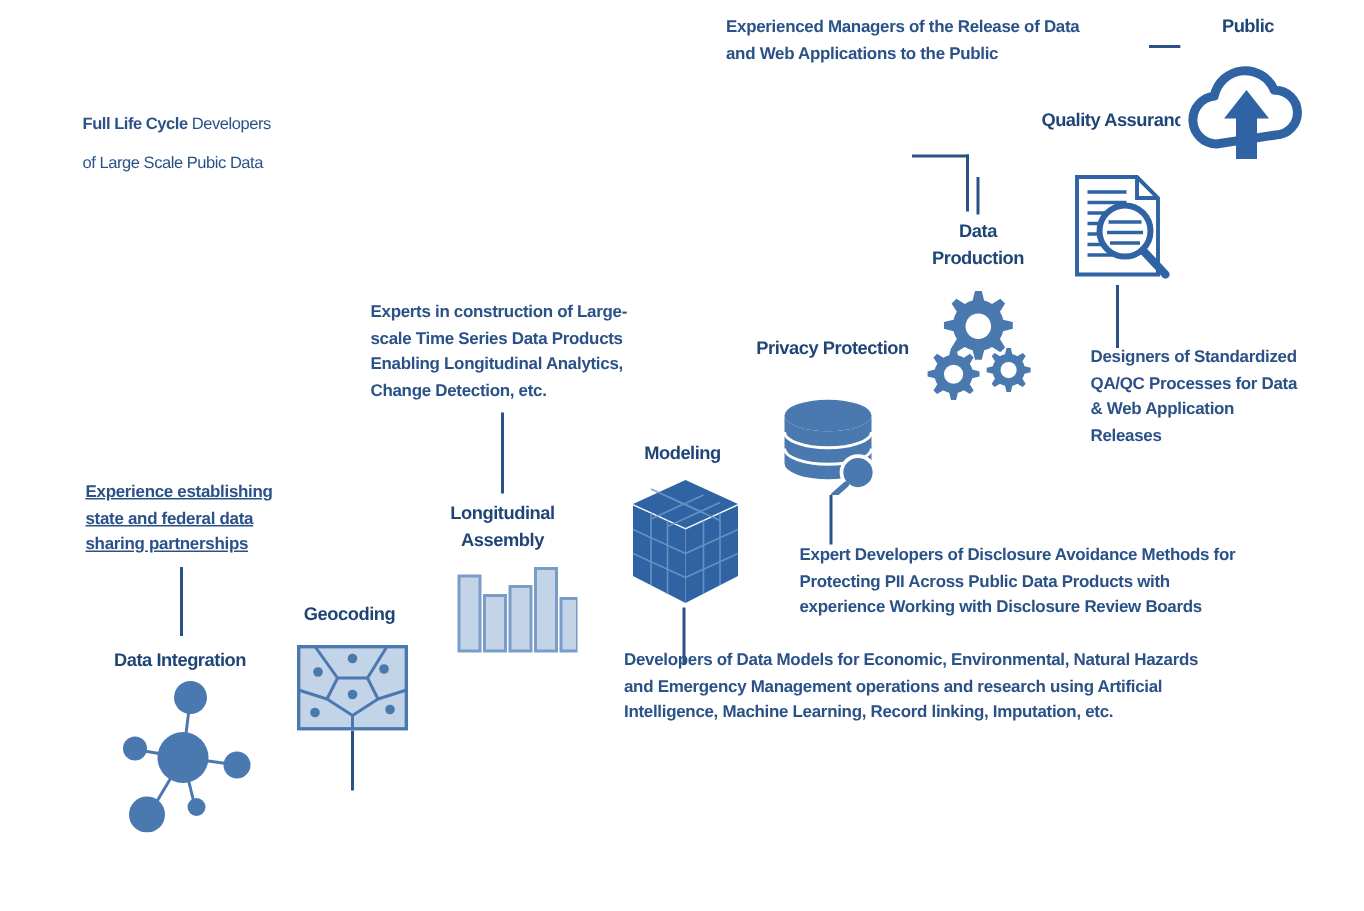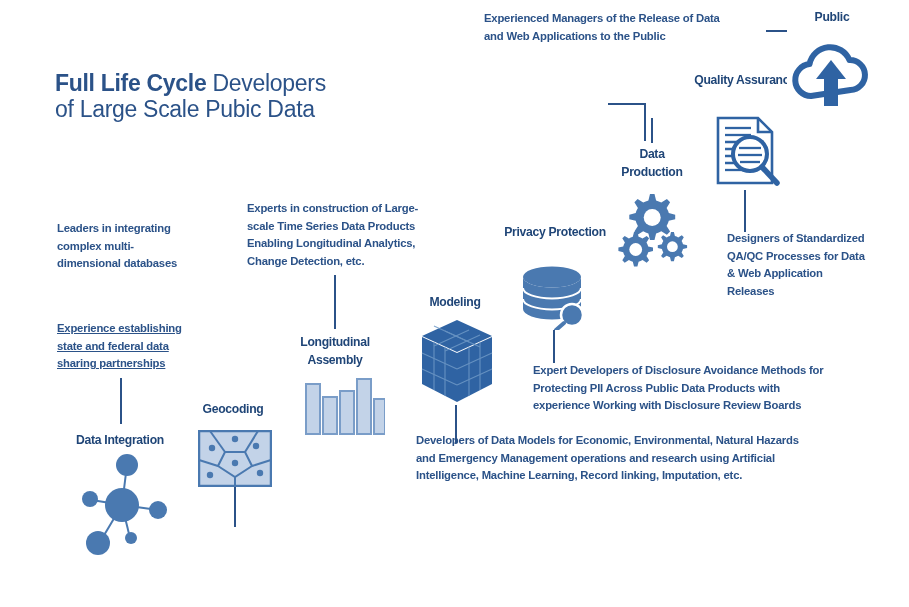--- a/index.html
+++ b/index.html
@@ -31,21 +31,21 @@
     font-size:12.2px;
     font-weight:bold;
     letter-spacing:-0.3px;
     line-height:18px;
     text-align:center;
     white-space:pre-line;
   }
   .title{
     position:absolute;
     color:#2b5288;
-    font-size:23px;
+    font-size:11px;
     line-height:26px;
     letter-spacing:-0.3px;
     white-space:pre-line;
   }
   .title b{font-weight:bold;}
   .title .reg{font-weight:normal;}
   .vline{position:absolute;background:#2b5288;width:1.6px;}
   .hline{position:absolute;background:#2b5288;height:1.6px;}
   .iconbox{position:absolute;background:#ffffff;display:flex;align-items:center;justify-content:center;}
   svg{display:block;}
@@ -64,23 +64,20 @@
   <div class="vline" style="left:234px;top:487px;height:40px;"></div>
   <div class="vline" style="left:334px;top:275px;height:54px;"></div>
   <div class="vline" style="left:455px;top:405px;height:38px;"></div>
   <div class="vline" style="left:553px;top:330px;height:33px;"></div>
   <div class="vline" style="left:651px;top:118px;height:25px;"></div>
   <div class="vline" style="left:744px;top:190px;height:42px;"></div>
   <div class="vline" style="left:644px;top:103px;height:38px;"></div>
   <div class="hline" style="left:608px;top:103px;width:38px;"></div>
   <div class="hline" style="left:766px;top:30px;width:34px;"></div>
 
-  <div class="txt" style="left:57px;top:220px;width:160px;">Leaders in integrating
-complex multi-
-dimensional databases</div>
   <div class="txt" style="left:57px;top:320px;width:160px;text-decoration:underline;">Experience establishing
 state and federal data
 sharing partnerships</div>
 
   <div class="label" style="left:50px;top:431px;width:140px;">Data Integration</div>
 
   <div class="iconbox" style="left:72px;top:450px;width:100px;height:105px;">
     <svg width="100" height="105" viewBox="0 0 100 105">
       <g stroke="#4a79b0" stroke-width="2" fill="none">
         <line x1="50" y1="55" x2="20" y2="50"></line>

